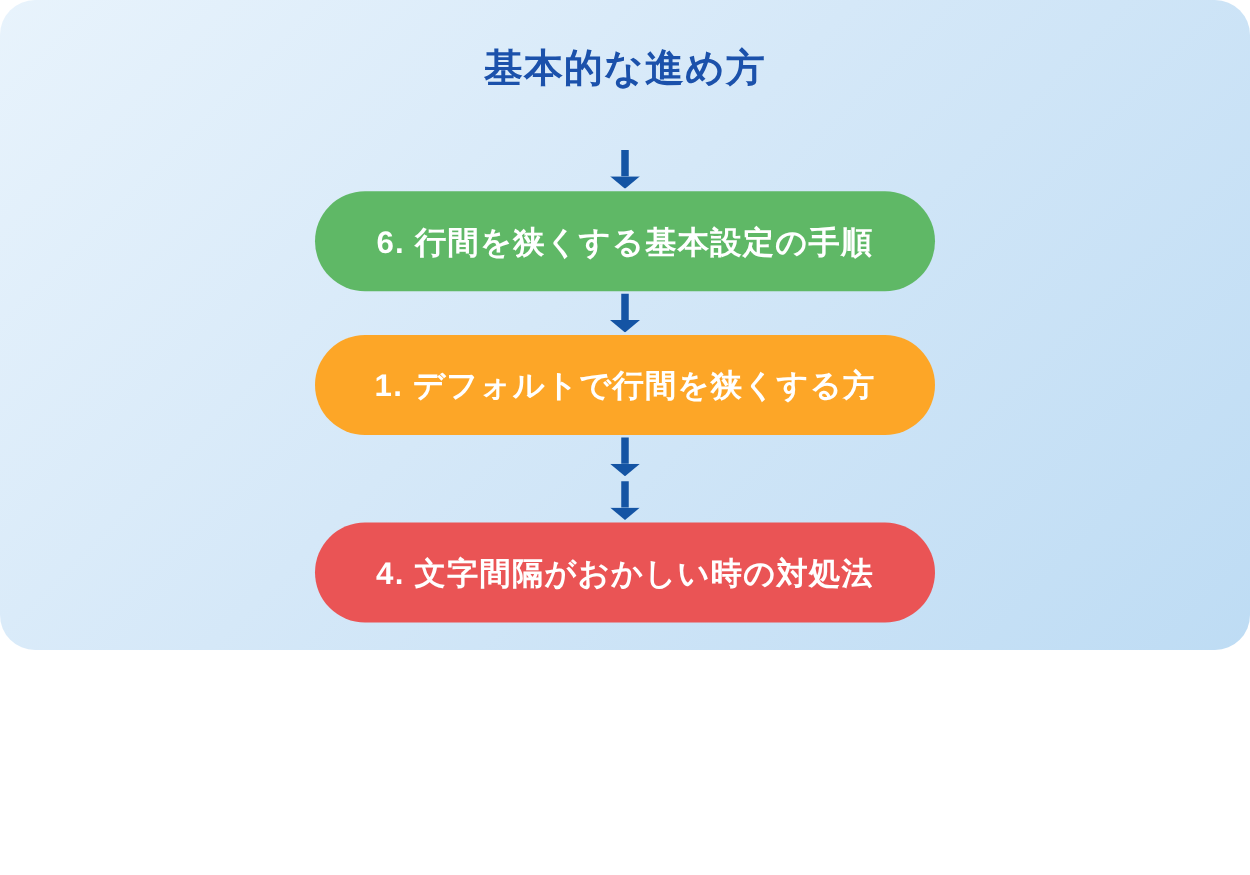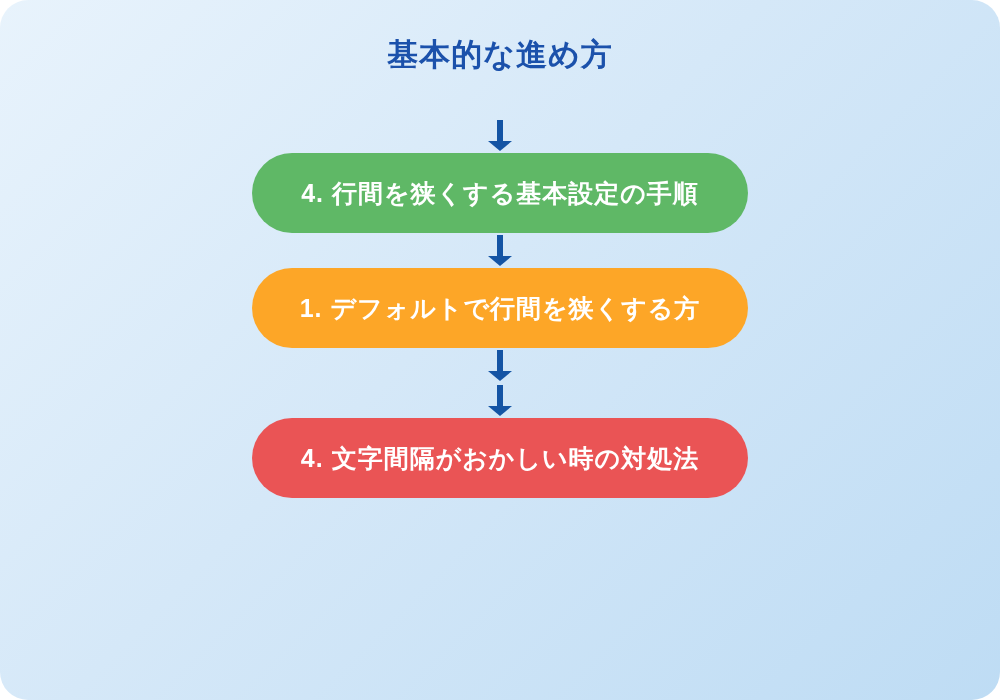--- a/index.html
+++ b/index.html
@@ -4,21 +4,21 @@
 <style>
   html, body {
     margin: 0;
     padding: 0;
     background: #ffffff;
     font-family: "Liberation Sans", "DejaVu Sans", sans-serif;
   }
   .canvas {
     position: relative;
     width: 1000px;
-    height: 700px;
+    height: 520px;
     border-radius: 28px;
     background: linear-gradient(135deg, #e8f3fc 0%, #d5e8f8 45%, #bedcf4 100%);
     overflow: hidden;
   }
   .page-title {
     position: absolute;
     top: 34px;
     left: 0;
     width: 100%;
     text-align: center;
@@ -75,21 +75,21 @@
   <div class="page-title" style="color: rgb(27, 81, 171);">基本的な進め方</div>
 
   <div class="stack">
 
 
     <div class="arrow">
       <div class="arrow-line" style="background: rgb(20, 84, 164);"></div>
       <div class="arrow-head" style="background: rgb(20, 84, 164);"></div>
     </div>
 
-    <div class="step" style="background: rgb(95, 184, 102);">4. 行間を狭くする基本設定の手順</div>
+    <div class="step" style="background: rgb(95, 184, 102);">6. 行間を狭くする基本設定の手順</div>
 
     <div class="arrow">
       <div class="arrow-line" style="background: rgb(20, 84, 164);"></div>
       <div class="arrow-head" style="background: rgb(20, 84, 164);"></div>
     </div>
 
     <div class="step" style="background: rgb(253, 166, 39);">1. デフォルトで行間を狭くする方</div>
 
     <div class="arrow">
       <div class="arrow-line" style="background: rgb(20, 84, 164);"></div>

